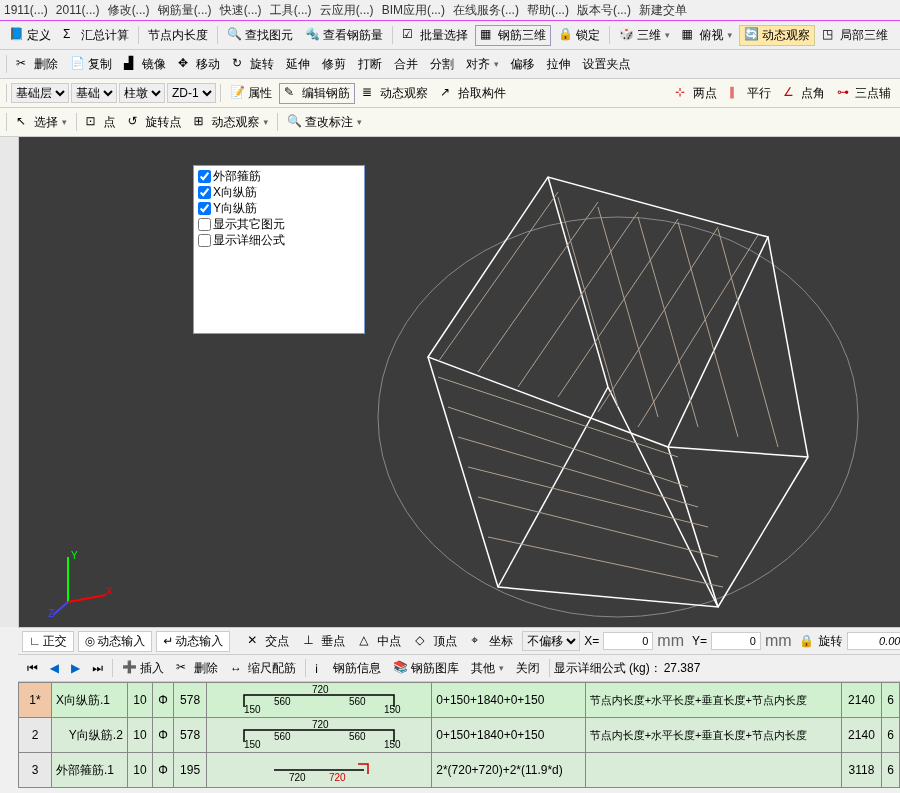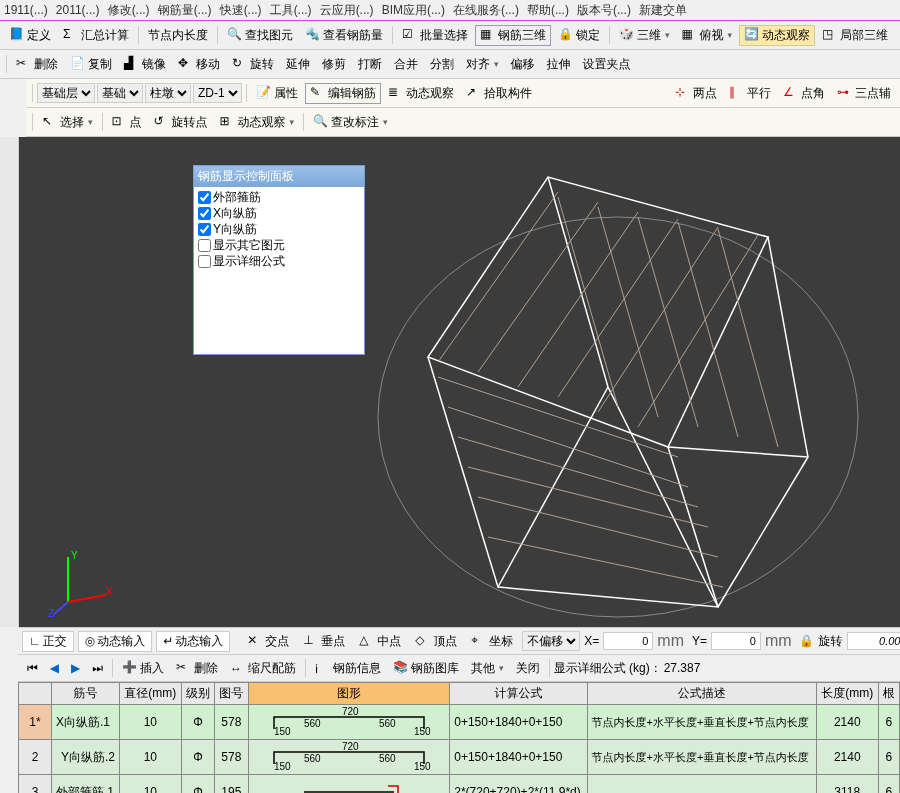--- a/index.html
+++ b/index.html
@@ -1,19 +1,19 @@
 <!DOCTYPE html>
 <html><head>
 <meta charset="utf-8">
 <style>
 body { margin:0; font-family:"Microsoft YaHei","SimSun",sans-serif; font-size:12px; background:#f0f0f0; overflow:hidden; width:900px; height:793px; }
 .menubar { display:flex; background:#f0f0f0; border-bottom:1px solid #d946ef; height:20px; align-items:center; padding-left:4px; gap:8px; overflow:hidden; white-space:nowrap; }
 .menubar span { color:#333; cursor:pointer; }
 .toolbar { display:flex; background:#f0f0f0; border-bottom:1px solid #ccc; height:24px; align-items:center; padding:2px 4px; gap:2px; overflow:hidden; white-space:nowrap; }
-.toolbar.t2 { background:#f8f8f0;margin-left:26px; }
+.toolbar.t2 { background:#f8f8f0; }
 .tbtn { display:inline-flex; align-items:center; padding:1px 4px; border:1px solid transparent; cursor:pointer; gap:2px; white-space:nowrap; }
 .tbtn .ico { width:16px; height:16px; display:inline-block; }
 .sep { width:1px; height:18px; background:#ccc; margin:0 2px; display:inline-block; }
 select { font-size:12px; height:20px; border:1px solid #ccc; }
 .viewport { position:relative; background:#3c3c3c; height:490px; margin-left:18px; }
 .leftstrip { position:absolute; left:-18px; top:0; width:18px; height:100%; background:#e8e8e8; border-right:1px solid #ccc;}
 .panel { position:absolute; left:175px; top:28px; width:170px; background:#fff; border:1px solid #7a9cd4; }
 .panel-title { background:linear-gradient(#9cc0e8,#7aa8d8); color:#fff; padding:2px 4px; font-size:12px; }
 .panel-body { padding:2px 20px 85px 4px; }
 .panel-body label { display:block; line-height:16px; }
@@ -258,21 +258,20 @@
           <line x1="460" y1="235" x2="580" y2="65"></line>
         <line x1="500" y1="250" x2="620" y2="75"></line>
           <line x1="540" y1="260" x2="660" y2="82"></line>
         <line x1="580" y1="275" x2="700" y2="90"></line>
           <line x1="620" y1="290" x2="740" y2="98"></line>
       </g>
     </g>
   </svg>
   
   <div class="panel">
-    <div class="panel-title">钢筋显示控制面板</div>
     <div class="panel-body">
       <label><input type="checkbox" checked="" style=""><span>外部箍筋</span></label>
       <label><input type="checkbox" checked="" style=""><span>X向纵筋</span></label>
       <label><input type="checkbox" checked="" style=""><span>Y向纵筋</span></label>
       <label><input type="checkbox" style=""><span>显示其它图元</span></label>
       <label><input type="checkbox" style=""><span>显示详细公式</span></label>
     </div>
   </div>
   
   <svg class="axis" width="70" height="70">
@@ -373,32 +372,20 @@
       <span>关闭</span>
     </span>
   <span class="sep"></span>
   <span>显示详细公式 (kg)：</span>
   <span>27.387</span>
 </div>
 
 <div class="table-wrap">
 <table>
   <tbody>
-        <tr>
-    <th style="width:24px"></th>
-    <th>筋号</th>
-    <th>直径(mm)</th>
-    <th>级别</th>
-    <th>图号</th>
-    <th class="hl">图形</th>
-    <th>计算公式</th>
-    <th>公式描述</th>
-    <th>长度(mm)</th>
-    <th>根</th>
-  </tr>
   <tr class="sel">
     <td class="rownum">1*</td>
     <td style="text-align:left">X向纵筋.1</td>
     <td>10</td>
     <td>Φ</td>
     <td>578</td>
     <td>
             <div class="shape-cell">
       <svg width="190" height="30">
                 <g stroke="#000" fill="none" stroke-width="1.5">

